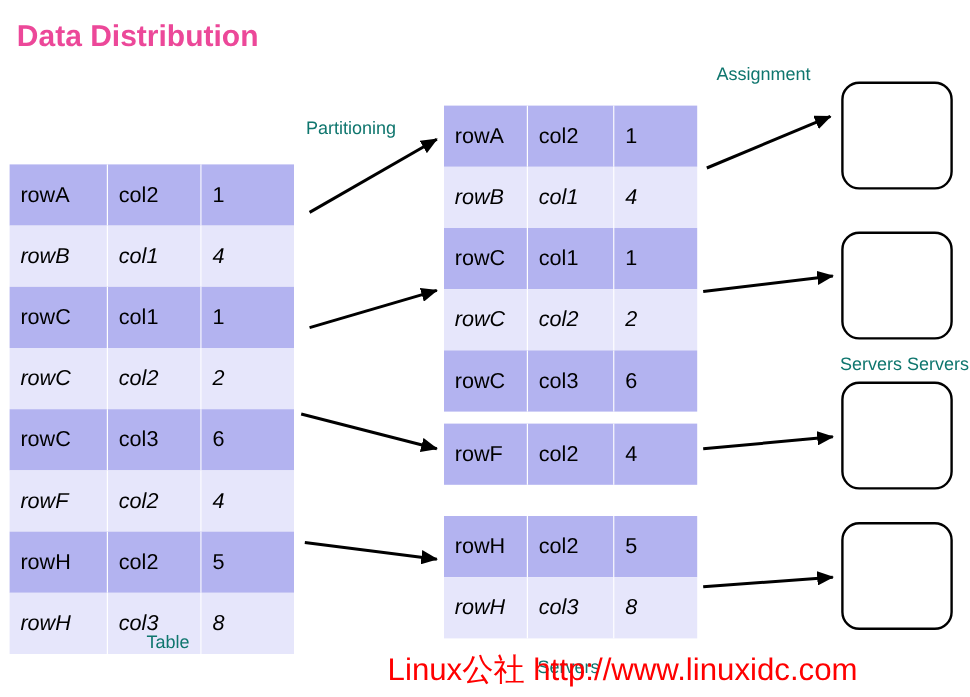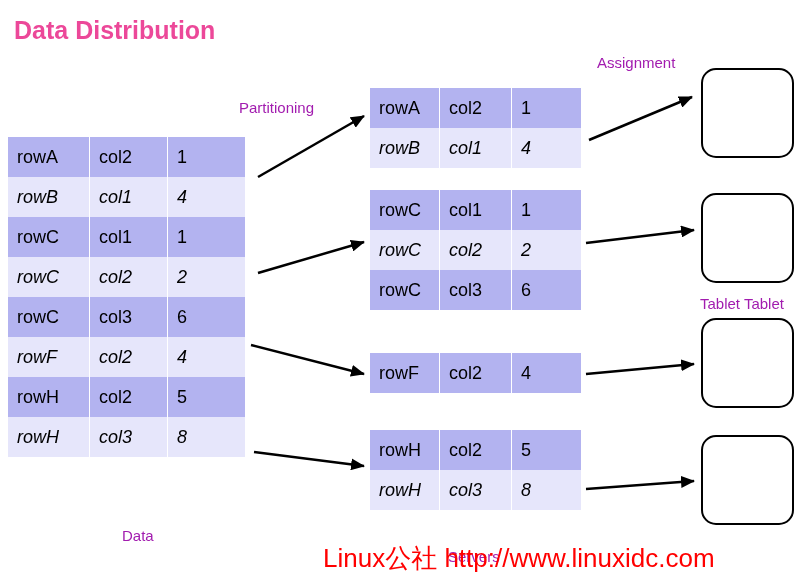--- a/index.html
+++ b/index.html
@@ -1,28 +1,28 @@
 <!DOCTYPE html>
 <html style="--row-dark: #b3b3f0; --row-light: #e6e6fb; --watermark-color: #ff0000;"><head>
 <meta charset="utf-8">
 <style>
   html,body{margin:0;padding:0;background:#ffffff;}
   .canvas{position:relative;width:808px;height:581px;background:#fff;
           font-family:"Liberation Sans","DejaVu Sans",sans-serif;overflow:hidden;}
   .title{position:absolute;left:14px;top:16px;margin:0;font-size:25px;font-weight:bold;color:#ec4899;}
-  .label{position:absolute;font-size:15px;color:#a21caf;white-space:nowrap;}
-  .partitioning{left:239px;top:99px;}
+  .label{position:absolute;font-size:15px;color:#0f766e;white-space:nowrap;}
+  .partitioning{left:255px;top:99px;}
   .assignment{left:597px;top:54px;}
   .table-label{left:122px;top:527px;}
   .tablets-label{left:448px;top:548px;}
   .servers-label{left:700px;top:295px;}
   .datatable{position:absolute;}
   .main-table{left:8px;top:137px;width:237px;}
   .tablet{left:370px;width:211px;}
-  .trow{display:flex;height:40px;}
+  .trow{display:flex;height:51px;}
   .trow.dark .tcell{background:var(--row-dark,#b3b3f0);}
   .trow.light .tcell{background:var(--row-light,#e6e6fb);font-style:italic;}
   .tcell{box-sizing:border-box;display:flex;align-items:center;padding-left:9px;
          font-size:18px;color:#000;border-right:1px solid #fff;}
   .tcell:last-child{border-right:none;}
   .main-table .c0{width:82px;}
   .main-table .c1{width:78px;}
   .main-table .c2{width:77px;}
   .tablet .c0{width:70px;}
   .tablet .c1{width:72px;}
@@ -78,21 +78,21 @@
         <div class="tcell c0">rowH</div>
         <div class="tcell c1">col2</div>
         <div class="tcell c2">5</div>
       </div>
       <div class="trow light">
         <div class="tcell c0">rowH</div>
         <div class="tcell c1">col3</div>
         <div class="tcell c2">8</div>
       </div>
     </div>
-  <div class="label table-label">Data</div>
+  <div class="label table-label">Table</div>
 
   <div class="datatable tablet" id="tablet-0" style="top:88px">
       <div class="trow dark">
         <div class="tcell c0">rowA</div>
         <div class="tcell c1">col2</div>
         <div class="tcell c2">1</div>
       </div>
       <div class="trow light">
         <div class="tcell c0">rowB</div>
         <div class="tcell c1">col1</div>
@@ -134,21 +134,21 @@
         <div class="tcell c1">col3</div>
         <div class="tcell c2">8</div>
       </div>
     </div>
   <div class="label tablets-label">Servers</div>
 
   <div class="server" style="top:68px"></div>
   <div class="server" style="top:193px"></div>
   <div class="server" style="top:318px"></div>
   <div class="server" style="top:435px"></div>
-  <div class="label servers-label">Tablet Tablet</div>
+  <div class="label servers-label">Servers Servers</div>
 
   <svg class="arrows" viewBox="0 0 808 581">
     <defs>
       <marker id="ah" markerUnits="userSpaceOnUse" markerWidth="14" markerHeight="12" refX="13" refY="6" orient="auto">
         <path d="M0,0 L14,6 L0,12 Z" fill="#000"></path>
       </marker>
     </defs>
     <line x1="258" y1="177" x2="364" y2="116" stroke="#000" stroke-width="2.5" marker-end="url(#ah)"></line>
     <line x1="258" y1="273" x2="364" y2="242" stroke="#000" stroke-width="2.5" marker-end="url(#ah)"></line>
     <line x1="251" y1="345" x2="364" y2="374" stroke="#000" stroke-width="2.5" marker-end="url(#ah)"></line>

